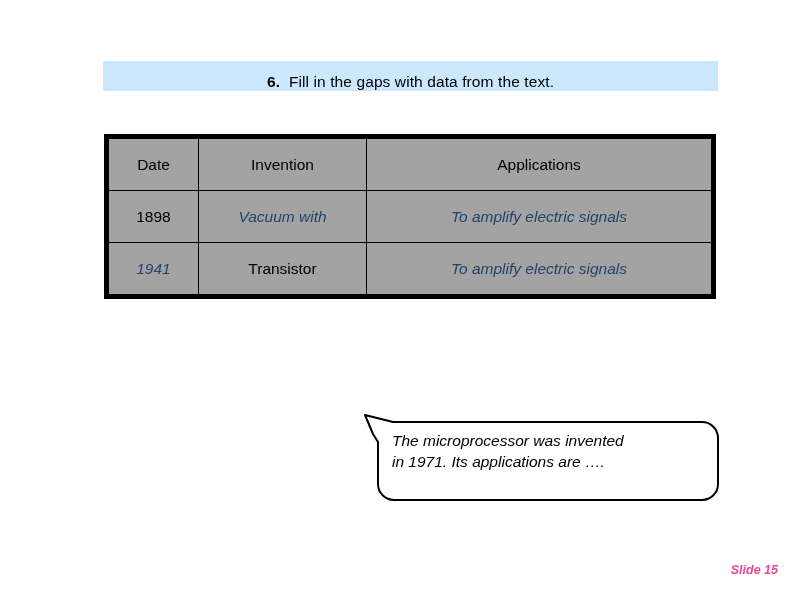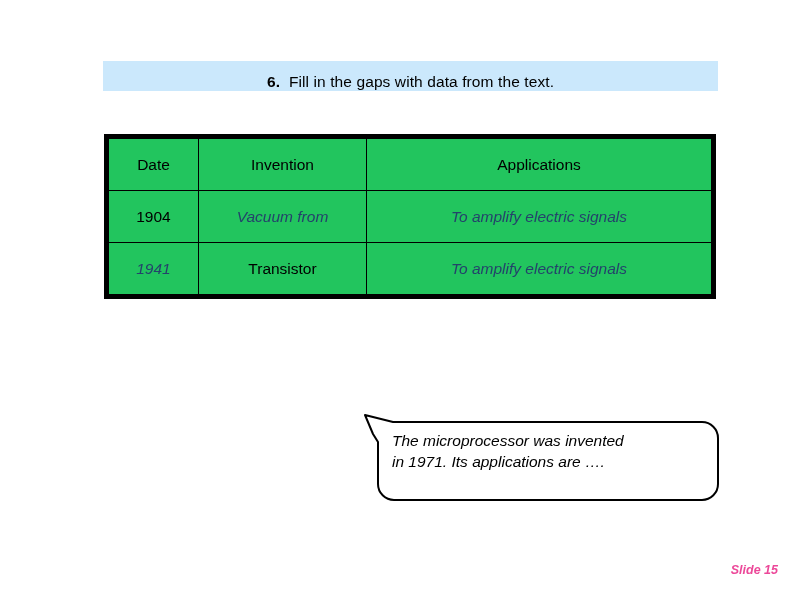--- a/index.html
+++ b/index.html
@@ -44,21 +44,21 @@
     top: 134px;
     width: 612px;
     border: 4px solid #000000;
     background: #ffffff;
     box-sizing: border-box;
   }
   table.grid {
     border-collapse: collapse;
     width: 100%;
     table-layout: fixed;
-    background: #22c55e;
+    background: #a3a3a3;
   }
   table.grid td {
     border: 1.5px solid #000000;
     height: 52px;
     text-align: center;
     vertical-align: middle;
     font-size: 15.5px;
     padding: 0 4px;
     box-sizing: border-box;
   }
@@ -125,22 +125,22 @@
 <div class="table-wrap">
   <table class="grid">
     <tbody>
       <tr class="row-head">
         <td class="col-date cell-plain">Date</td>
         <td class="col-inv cell-plain">Invention</td>
         <td class="col-app cell-plain">Applications</td>
       </tr>
 
       <tr>
-        <td class="col-date cell-plain">1904</td>
-        <td class="col-inv cell-answer">Vacuum from</td>
+        <td class="col-date cell-plain">1898</td>
+        <td class="col-inv cell-answer">Vacuum with</td>
         <td class="col-app cell-answer">To amplify electric signals</td>
       </tr>
 
       <tr>
         <td class="col-date cell-answer">1941</td>
         <td class="col-inv cell-plain">Transistor</td>
         <td class="col-app cell-answer">To amplify electric signals</td>
       </tr>
 
     </tbody>

